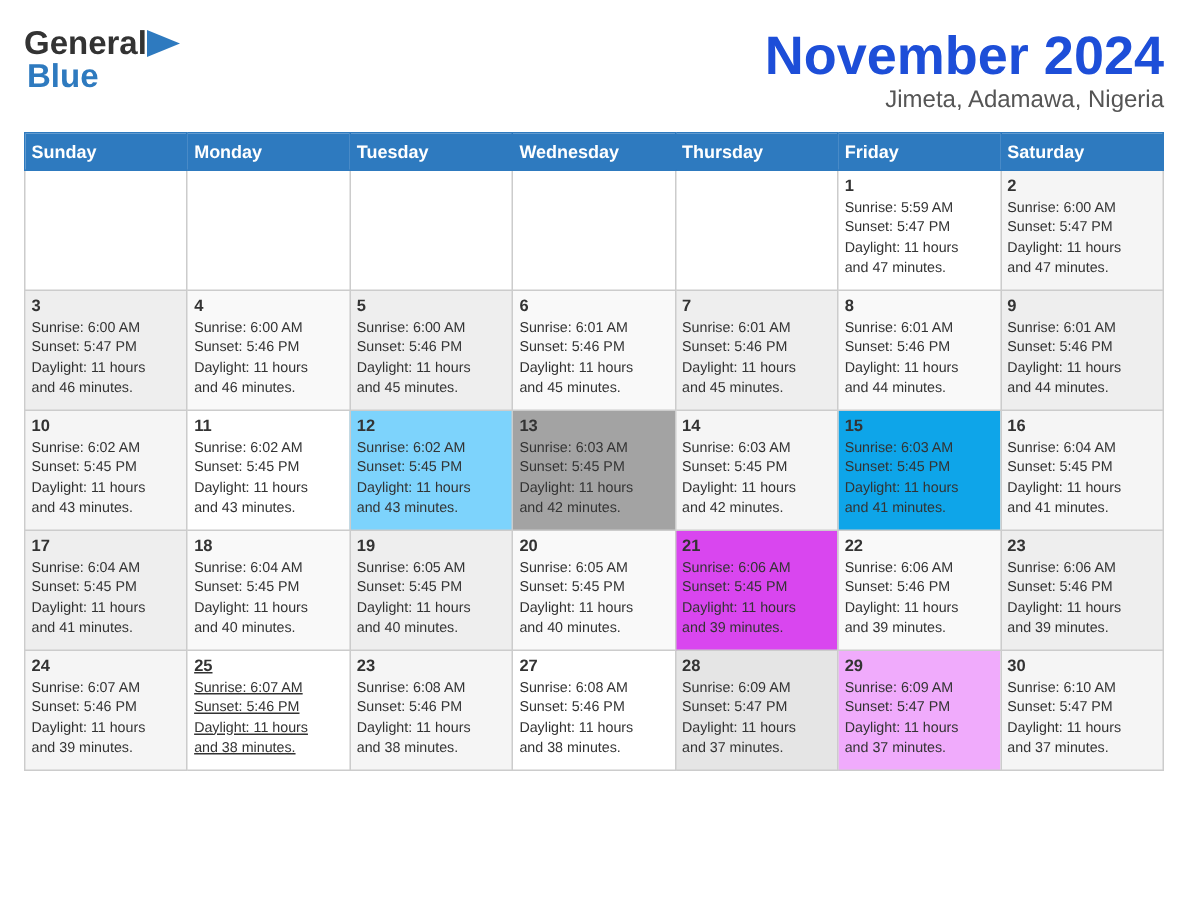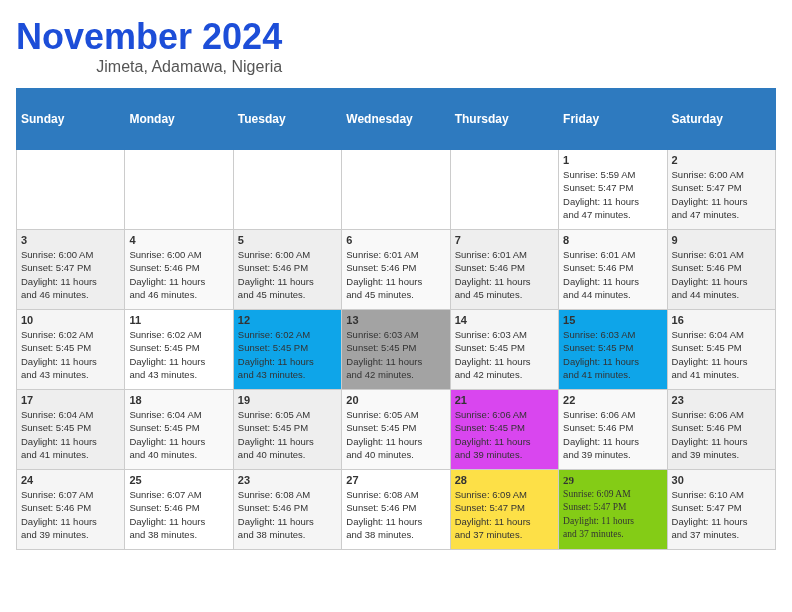--- a/index.html
+++ b/index.html
@@ -36,21 +36,21 @@
     table {
       width: 100%;
       border-collapse: collapse;
       table-layout: fixed;
     }
     th {
       background-color: #2e7abf;
       color: #fff;
       font-size: 12px;
       font-weight: bold;
-      padding: 23px 4px;
+      padding: 5px 4px;
       text-align: left;
       border: 1px solid #2e7abf;
     }
     td {
       vertical-align: top;
       border: 1px solid #ccc;
       padding: 4px 4px;
       font-size: 10px;
       color: #333;
       height: 80px;
@@ -70,20 +70,31 @@
       font-size: 9.5px;
       line-height: 1.4;
       color: #333;
     }
     .empty { background: #fff !important; }
   </style>
 </head>
 <body>
 
 <div class="header">
+  <div class="logo">
+    <div style="display:flex;align-items:center;">
+      <span style="font-size:22px;font-weight:bold;color:#333;">
+        <span style="color:#333;">General</span>
+      </span>
+      <svg width="22" height="18" viewBox="0 0 22 18">
+        <polygon points="0,0 22,9 0,18" fill="#2e7abf"></polygon>
+      </svg>
+    </div>
+    <span style="font-size:22px;font-weight:bold;color:#2e7abf;margin-top:-4px;margin-left:2px;">Blue</span>
+  </div>
   <div class="title-block">
     <div class="month-title">November 2024</div>
     <div class="location">Jimeta, Adamawa, Nigeria</div>
   </div>
 </div>
 
 <table>
   <thead>
     <tr id="header-row">
         <th>Sunday</th>
@@ -176,21 +187,21 @@
 Daylight: 11 hours
 and 43 minutes.</div>
         </td>
         <td style="background: rgb(255, 255, 255);">
           <span class="day-num">11</span>
           <div class="day-info" style="white-space: pre-line;">Sunrise: 6:02 AM
 Sunset: 5:45 PM
 Daylight: 11 hours
 and 43 minutes.</div>
         </td>
-        <td style="background: #0ea5e9;">
+        <td style="background: #7dd3fc;">
           <span class="day-num">12</span>
           <div class="day-info" style="white-space: pre-line;">Sunrise: 6:02 AM
 Sunset: 5:45 PM
 Daylight: 11 hours
 and 43 minutes.</div>
         </td>
         <td style="background: #a3a3a3;">
           <span class="day-num">13</span>
           <div class="day-info" style="white-space: pre-line;">Sunrise: 6:03 AM
 Sunset: 5:45 PM
@@ -271,49 +282,49 @@
         </td>
       </tr>
       <tr>
         <td style="background: rgb(245, 245, 245);">
           <span class="day-num">24</span>
           <div class="day-info" style="white-space: pre-line;">Sunrise: 6:07 AM
 Sunset: 5:46 PM
 Daylight: 11 hours
 and 39 minutes.</div>
         </td>
-        <td style="background: rgb(255, 255, 255);">
+        <td style="background: rgb(255, 255, 255); text-decoration: underline;">
           <span class="day-num">25</span>
           <div class="day-info" style="white-space: pre-line;">Sunrise: 6:07 AM
 Sunset: 5:46 PM
 Daylight: 11 hours
 and 38 minutes.</div>
         </td>
         <td style="background: rgb(245, 245, 245);">
           <span class="day-num">23</span>
           <div class="day-info" style="white-space: pre-line;">Sunrise: 6:08 AM
 Sunset: 5:46 PM
 Daylight: 11 hours
 and 38 minutes.</div>
         </td>
         <td style="background: rgb(255, 255, 255);">
           <span class="day-num">27</span>
           <div class="day-info" style="white-space: pre-line;">Sunrise: 6:08 AM
 Sunset: 5:46 PM
 Daylight: 11 hours
 and 38 minutes.</div>
         </td>
-        <td style="background: #fde047;">
+        <td style="background: #e5e5e5;">
           <span class="day-num">28</span>
           <div class="day-info" style="white-space: pre-line;">Sunrise: 6:09 AM
 Sunset: 5:47 PM
 Daylight: 11 hours
 and 37 minutes.</div>
         </td>
-        <td style="background: #84cc16; font-family: Liberation Serif, serif;">
+        <td style="background: #f0abfc;">
           <span class="day-num">29</span>
           <div class="day-info" style="white-space: pre-line;">Sunrise: 6:09 AM
 Sunset: 5:47 PM
 Daylight: 11 hours
 and 37 minutes.</div>
         </td>
         <td style="background: rgb(245, 245, 245);">
           <span class="day-num">30</span>
           <div class="day-info" style="white-space: pre-line;">Sunrise: 6:10 AM
 Sunset: 5:47 PM

